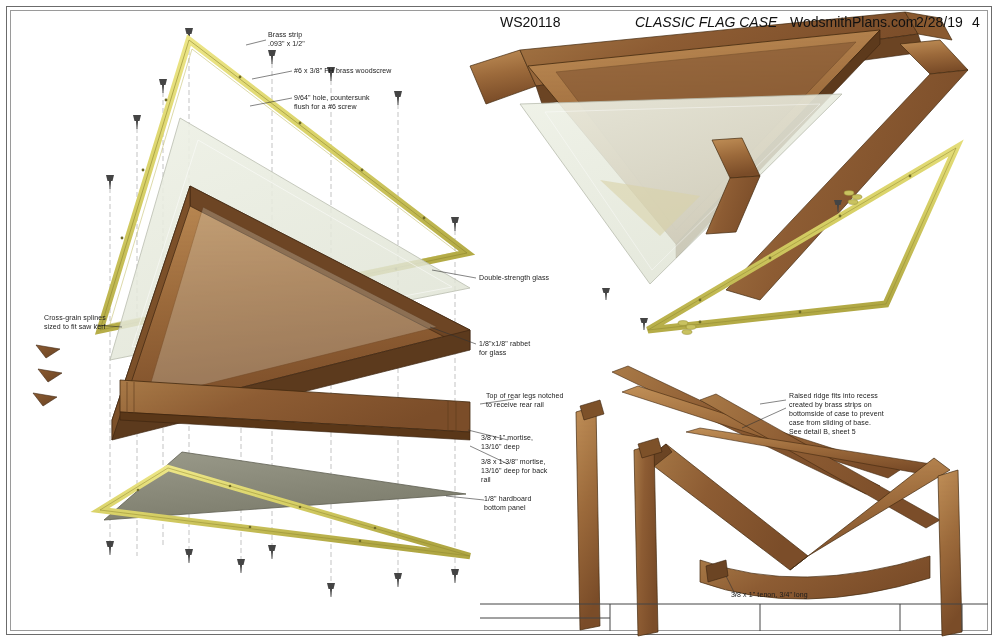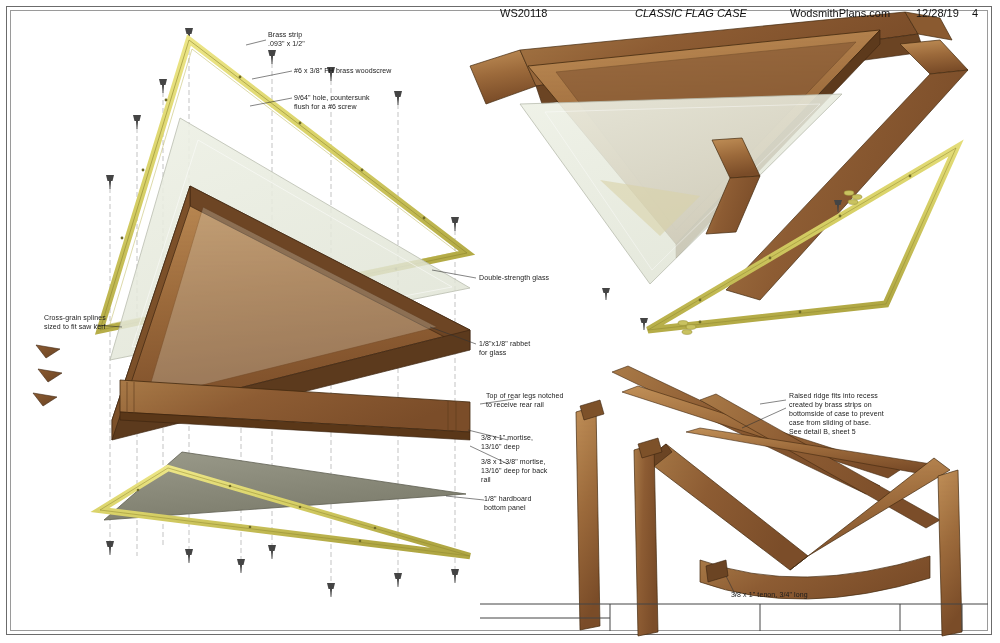--- a/index.html
+++ b/index.html
@@ -2,21 +2,21 @@
 <html><head>
 <meta charset="utf-8">
 <style>
   html,body{margin:0;padding:0;background:#ffffff;}
   body{width:1000px;height:643px;overflow:hidden;font-family:"Liberation Sans",sans-serif;}
   #sheet{position:relative;width:1000px;height:643px;background:#ffffff;}
   .frame{position:absolute;left:6px;top:6px;width:986px;height:629px;border:1px solid #6b6b6b;box-sizing:border-box;}
   .frame2{position:absolute;left:10px;top:10px;width:978px;height:621px;border:1px solid #9a9a9a;box-sizing:border-box;}
   svg{position:absolute;left:0;top:0;}
   .lbl{position:absolute;font-size:7px;line-height:9px;color:#1a1a1a;white-space:pre;letter-spacing:0.1px;}
-  .tb-cell{position:absolute;font-size:11px;color:#111;top:7px;}
+  .tb-cell{position:absolute;font-size:14px;color:#111;top:14px;}
 </style>
 </head>
 <body>
 
 <div id="sheet">
 
   <div class="frame"></div>
   <div class="frame2"></div>
 
   <svg width="1000" height="643" viewBox="0 0 1000 643">
@@ -301,16 +301,16 @@
   <div class="lbl" style="left:789px;top:391px;">Raised ridge fits into recess
 created by brass strips on
 bottomside of case to prevent
 case from sliding of base.
 See detail B, sheet 5</div>
   <div class="lbl" style="left:731px;top:590px;">3/8 x 1" tenon, 3/4" long</div>
 
   <div class="tb-cell" style="left:500px;">WS20118</div>
   <div class="tb-cell" style="left:635px;font-style:italic;">CLASSIC FLAG CASE</div>
   <div class="tb-cell" style="left:790px;">WodsmithPlans.com</div>
-  <div class="tb-cell" style="left:916px;">12/28/19</div>
+  <div class="tb-cell" style="left:916px;">2/28/19</div>
   <div class="tb-cell" style="left:972px;">4</div>
 
 </div>
 
 </body></html>

